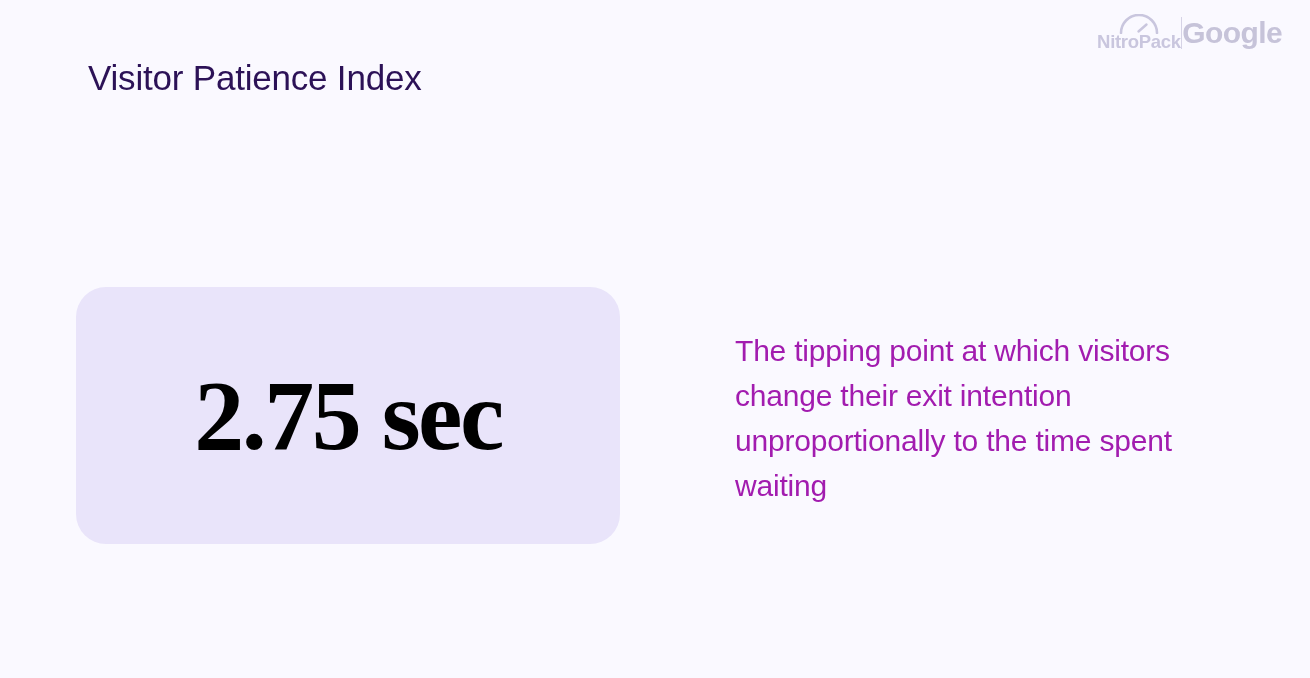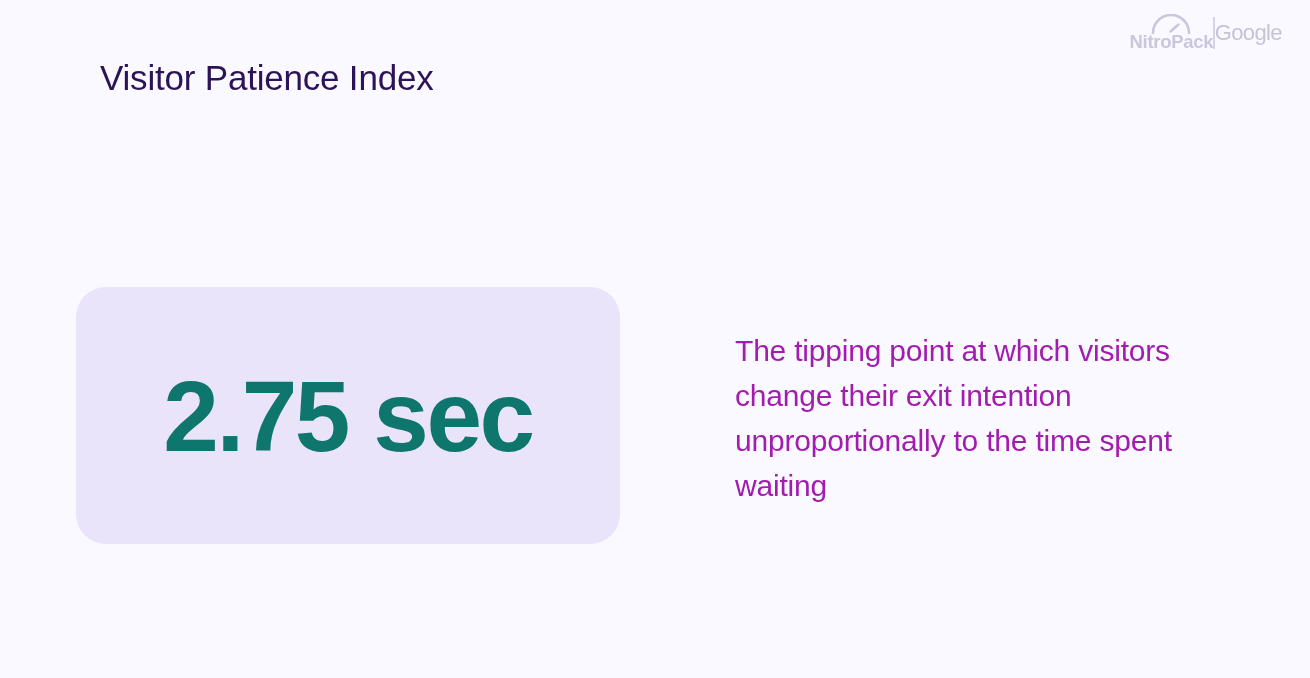--- a/index.html
+++ b/index.html
@@ -49,22 +49,22 @@
   }
 
   .brand-divider {
     width: 1.5px;
     height: 32px;
     background: #d6d3e6;
     flex: 0 0 auto;
   }
 
   .google-wordmark {
-    font-size: 22px;
-    font-weight: 400;
+    font-size: 30px;
+    font-weight: 700;
     letter-spacing: -0.6px;
     color: #c6c3d9;
     white-space: nowrap;
     line-height: 1;
   }
 
   
   .heading {
     position: absolute;
     left: 88px;
@@ -78,44 +78,44 @@
     letter-spacing: -0.2px;
     line-height: 1.28;
   }
 
   .heading-line2 {
     font-size: 35px;
     font-weight: 400;
     color: #2c1257;
     letter-spacing: -0.2px;
     line-height: 1.28;
-    margin-left: 12px;
   }
 
   
   .stat-card {
     position: absolute;
     left: 76px;
     top: 287px;
     width: 544px;
     height: 257px;
     background: #e9e4fa;
     border-radius: 30px;
     display: flex;
     align-items: center;
     justify-content: center;
   }
 
   .stat-value {
     font-size: 100px;
     font-weight: bold;
-    color: #0f766e;
+    color: #000000;
     letter-spacing: -2.5px;
     line-height: 1;
     white-space: nowrap;
+    font-family: Liberation Serif, serif;
   }
 
   
   .description {
     position: absolute;
     left: 735px;
     top: 328px;
     width: 480px;
     font-size: 30px;
     font-weight: 400;

